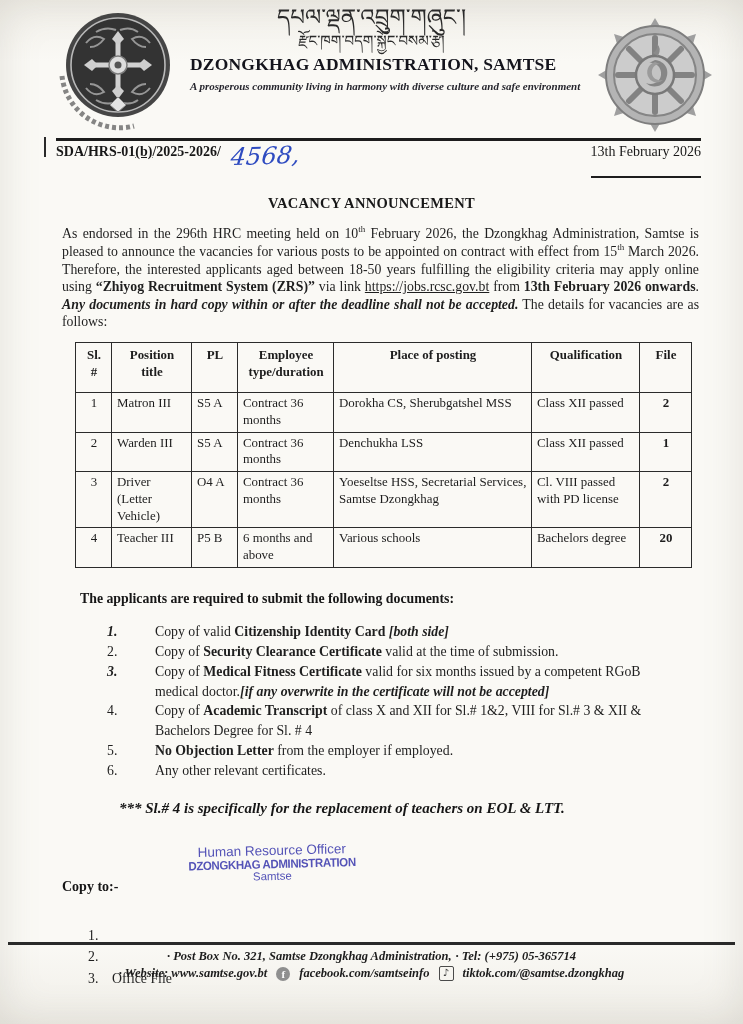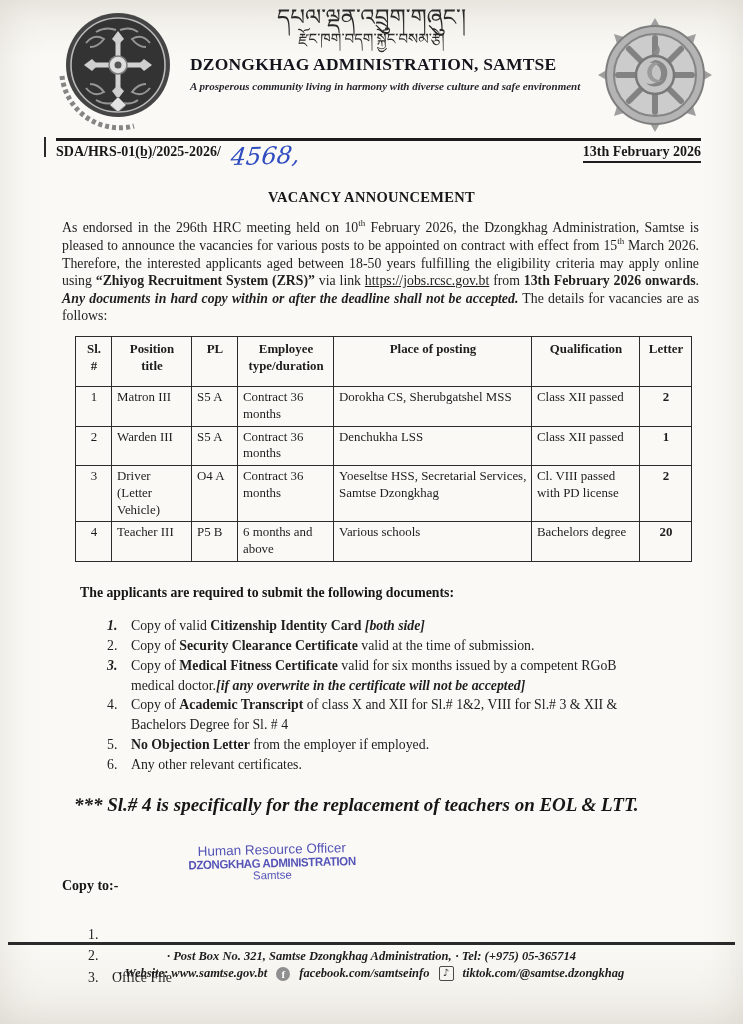--- a/index.html
+++ b/index.html
@@ -15,61 +15,61 @@
     overflow:hidden;
     background:linear-gradient(180deg,#f2f0ea 0%,#faf9f5 6%,#faf9f5 92%,#f0eee8 100%);
     box-shadow:inset 0 0 40px rgba(120,115,100,.18);
   }
   
   .hdr{position:relative;height:132px;}
   .emblem-left{position:absolute;left:56px;top:6px;width:120px;height:122px;}
   .emblem-right{position:absolute;left:596px;top:12px;width:118px;height:118px;}
   .hdr-center{margin:4px 190px 0 190px;text-align:center;}
   .dz1{font-size:23px;line-height:1.2;color:#2a2a2a;font-family:"DejaVu Sans","Liberation Sans",sans-serif;}
-  .dz2{font-size:15px;line-height:1.25;color:#2a2a2a;font-family:Liberation Mono, monospace;}
+  .dz2{font-size:15px;line-height:1.25;color:#2a2a2a;font-family:Liberation Serif, serif;}
   .org-title{font-size:17.5px;font-weight:bold;letter-spacing:.2px;color:#14141c;margin-top:4px;white-space:nowrap;}
   .motto{font-size:11px;font-weight:bold;font-style:italic;color:#26262e;margin-top:5px;white-space:nowrap;}
   
   .ref-row{
     margin:2px 42px 0 56px;
     border-top:3px solid #1d1d1d;
     padding-top:3px;
     display:flex;align-items:flex-start;
     position:relative;
   }
   .ref-tick{position:absolute;left:-12px;top:-4px;height:20px;border-left:2.5px solid #2a2a2a;}
   .ref-no{font-size:14px;font-weight:bold;color:#181818;}
   .ref-no .u{text-decoration:underline;}
   .hand-no{
     font-size:24px;color:#2e4bc0;margin-left:10px;
     font-style:italic;font-family:"DejaVu Serif",serif;
     transform:skewX(-8deg) rotate(-2deg);position:relative;top:-2px;
   }
-  .ref-date{margin-left:auto;font-size:14px;font-weight:bold;color:#181818;border-bottom:2.5px solid #1d1d1d;padding-bottom:1px;}
+  .ref-date{margin-left:auto;font-size:14px;font-weight:normal;color:#181818;border-bottom:2.5px solid #1d1d1d;padding-bottom:16px;}
   
   .doc-title{text-align:center;font-size:14.5px;font-weight:bold;color:#181818;margin:17px 0 0 0;letter-spacing:.3px;}
   .intro{margin:12px 44px 0 62px;text-align:justify;font-size:13.8px;line-height:1.28;color:#1e1e1e;}
   .intro sup{font-size:.65em;}
   
   table.vac{border-collapse:collapse;margin:11px 0 0 75px;font-size:12.9px;color:#1d1d1d;table-layout:fixed;width:616px;}
   table.vac th,table.vac td{border:1.6px solid #2b2b2b;padding:2px 4px 3px 5px;vertical-align:top;}
   table.vac th{font-weight:bold;text-align:center;white-space:pre-line;height:42px;line-height:1.3;padding-top:4px;margin-top:48px;}
   table.vac td{line-height:1.3;}
   table.vac td.c0{text-align:center;}
   table.vac td.c6{text-align:center;font-weight:bold;}
   
   .docs{margin:23px 0 0 80px;}
   .docs-heading{font-size:13.8px;font-weight:bold;color:#161616;}
   .doc-list{margin-top:15px;}
   .doc-item{display:flex;margin-left:27px;font-size:13.8px;line-height:1.44;color:#1e1e1e;}
   .doc-num{width:24px;flex:none;}
   .doc-num.it{font-style:italic;font-weight:bold;}
-  .doc-text{flex:none;max-width:522px;}
-  
-  .sl4-note{margin:19px 0 0 74px;font-size:19px;font-weight:bold;font-style:italic;color:#161616;}
+  .doc-text{flex:none;max-width:522px;margin-left:24px;}
+  
+  .sl4-note{margin:19px 0 0 119px;font-size:15px;font-weight:bold;font-style:italic;color:#161616;}
   .clarify{margin:17px 0 0 62px;font-size:13.8px;font-weight:bold;font-style:italic;color:#161616;}
   
   .sig-zone{position:relative;height:100px;}
   .stamp{
     position:absolute;left:162px;top:26px;width:220px;text-align:center;
     color:#4646b2;transform:rotate(-1.5deg);
     font-family:"Liberation Sans",sans-serif;opacity:.92;
   }
   .stamp-l1{font-size:13.5px;}
   .stamp-l2{font-size:11.5px;font-weight:bold;letter-spacing:-.4px;transform:scaleY(1.05);}
@@ -181,21 +181,21 @@
         <tr>
           <th>Sl.
 #</th>
           <th>Position
 title</th>
           <th>PL</th>
           <th>Employee
 type/duration</th>
           <th>Place of posting</th>
           <th>Qualification</th>
-          <th>Letter</th>
+          <th>File</th>
         </tr>
       </thead>
     <tbody>
         <tr>
           <td class="c0">1</td>
           <td class="c1">Matron III</td>
           <td class="c2">S5 A</td>
           <td class="c3">Contract 36 months</td>
           <td class="c4">Dorokha CS, Sherubgatshel MSS</td>
           <td class="c5">Class XII passed</td>

